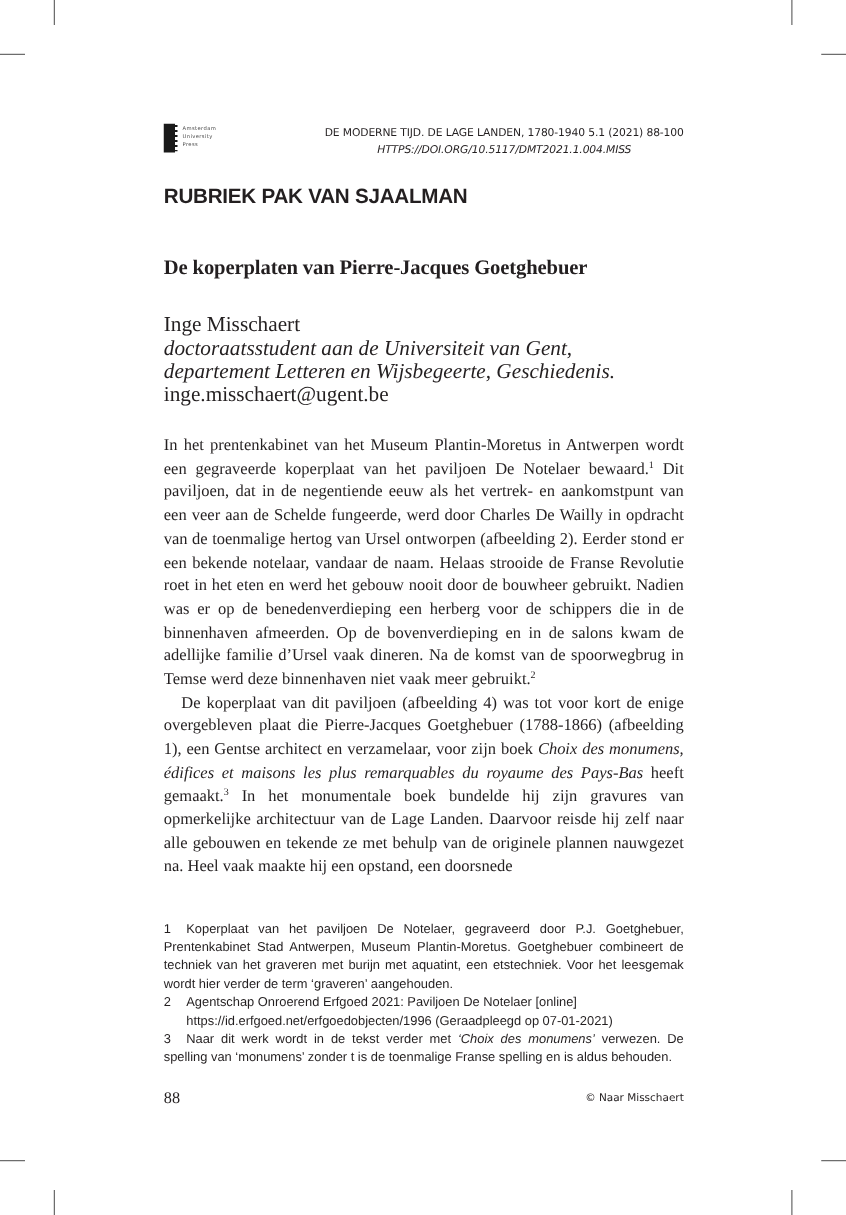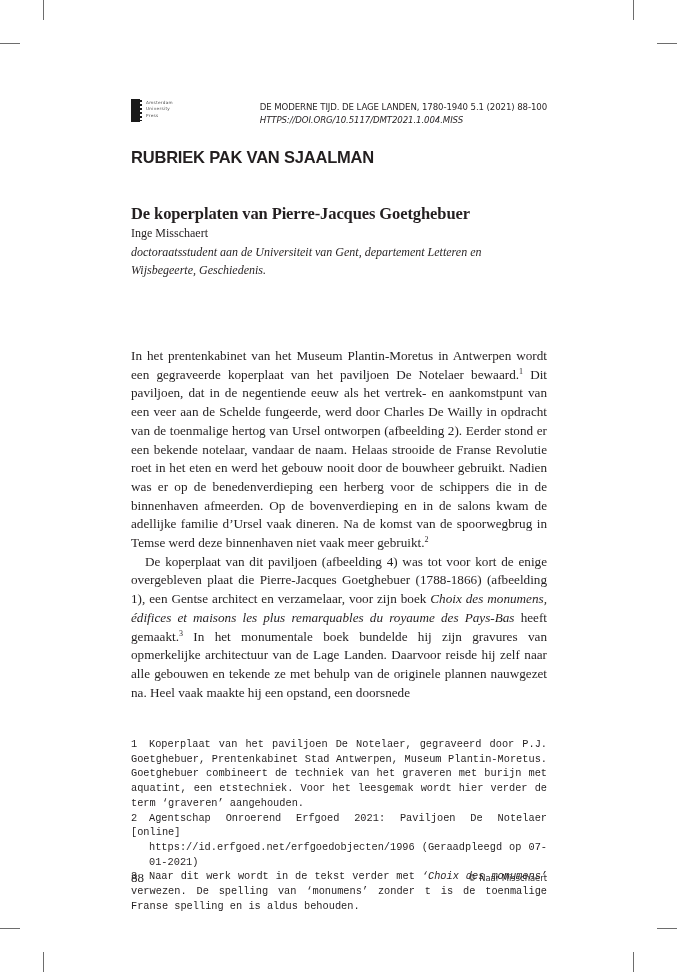--- a/index.html
+++ b/index.html
@@ -52,21 +52,21 @@
       font-size: 4.2px;
       line-height: 6.4px;
       color: #4d4d4d;
       letter-spacing: 0.3px;
       padding-top: 1px;
     }
     .running-head {
       position: absolute;
       right: 130px;
       top: 101px;
-      text-align: left;
+      text-align: center;
       font-family: "DejaVu Sans", sans-serif;
       font-size: 8.6px;
       line-height: 12.5px;
       color: #231f20;
       letter-spacing: -0.1px;
     }
     .running-head .doi { font-style: italic; }
 
     .rubric {
       position: absolute;
@@ -84,24 +84,24 @@
       top: 204px;
       font-family: "Liberation Serif", serif;
       font-size: 16.5px;
       font-weight: bold;
       letter-spacing: -0.1px;
       text-align: right;
     }
     .author-block {
       position: absolute;
       left: 131px;
-      top: 224px;
+      top: 251px;
       width: 420px;
       font-family: "Liberation Serif", serif;
-      font-size: 12px;
+      font-size: 17px;
       line-height: 18.7px;
     }
     .author-block .affil { font-style: italic; }
 
     .body-text {
       position: absolute;
       left: 131px;
       top: 347px;
       width: 416px;
       font-family: "Liberation Serif", serif;
@@ -118,21 +118,21 @@
       line-height: 0;
       vertical-align: 5px;
     }
     .body-text i { font-style: italic; }
 
     .footnotes {
       position: absolute;
       left: 131px;
       top: 737px;
       width: 416px;
-      font-family: Liberation Mono, monospace;
+      font-family: Liberation Sans, sans-serif;
       font-size: 10.3px;
       line-height: 14.7px;
       text-align: justify;
     }
     .fn {
       margin: 0;
     }
     .fn .num {
       display: inline-block;
       width: 18px;
@@ -183,20 +183,21 @@
   <div>DE MODERNE TIJD. DE LAGE LANDEN, 1780-1940 5.1 (2021) 88-100</div>
   <div class="doi">HTTPS://DOI.ORG/10.5117/DMT2021.1.004.MISS</div>
 </div>
 
 <div class="rubric">RUBRIEK PAK VAN SJAALMAN</div>
 <div class="article-title">De koperplaten van Pierre-Jacques Goetghebuer</div>
 
 <div class="author-block">
   <div>Inge Misschaert</div>
   <div class="affil" style="width:395px;">doctoraatsstudent aan de Universiteit van Gent, departement Letteren en Wijsbegeerte, Geschiedenis.</div>
+  <div>inge.misschaert@ugent.be</div>
 </div>
 
 <div class="body-text">
   <p><span>In het prentenkabinet van het Museum Plantin-Moretus in Antwerpen wordt een gegraveerde koperplaat van het paviljoen De Notelaer bewaard.</span><sup>1</sup><span> Dit paviljoen, dat in de negentiende eeuw als het vertrek- en aankomstpunt van een veer aan de Schelde fungeerde, werd door Charles De Wailly in opdracht van de toenmalige hertog van Ursel ontworpen (afbeelding 2). Eerder stond er een bekende notelaar, vandaar de naam. Helaas strooide de Franse Revolutie roet in het eten en werd het gebouw nooit door de bouwheer gebruikt. Nadien was er op de benedenverdieping een herberg voor de schippers die in de binnenhaven afmeerden. Op de bovenverdieping en in de salons kwam de adellijke familie d’Ursel vaak dineren. Na de komst van de spoorwegbrug in Temse werd deze binnenhaven niet vaak meer gebruikt.</span><sup>2</sup></p>
   <p><span>De koperplaat van dit paviljoen (afbeelding 4) was tot voor kort de enige overgebleven plaat die Pierre-Jacques Goetghebuer (1788-1866) (afbeelding 1), een Gentse architect en verzamelaar, voor zijn boek </span><i>Choix des monumens, édifices et maisons les plus remarquables du royaume des Pays-Bas</i><span> heeft gemaakt.</span><sup>3</sup><span> In het monumentale boek bundelde hij zijn gravures van opmerkelijke architectuur van de Lage Landen. Daarvoor reisde hij zelf naar alle gebouwen en tekende ze met behulp van de originele plannen nauwgezet na. Heel vaak maakte hij een opstand, een doorsnede</span></p>
 </div>
 
 <div class="footnotes">
   <p class="fn"><span class="num">1</span><span>Koperplaat van het paviljoen De Notelaer, gegraveerd door P.J. Goetghebuer, Prentenkabinet Stad Antwerpen, Museum Plantin-Moretus. Goetghebuer combineert de techniek van het graveren met burijn met aquatint, een etstechniek. Voor het leesgemak wordt hier verder de term ‘graveren’ aangehouden.</span></p>
   <p class="fn"><span class="num">2</span><span>Agentschap Onroerend Erfgoed 2021: Paviljoen De Notelaer [online]</span><span class="cont">https://id.erfgoed.net/erfgoedobjecten/1996 (Geraadpleegd op 07-01-2021)</span></p>

